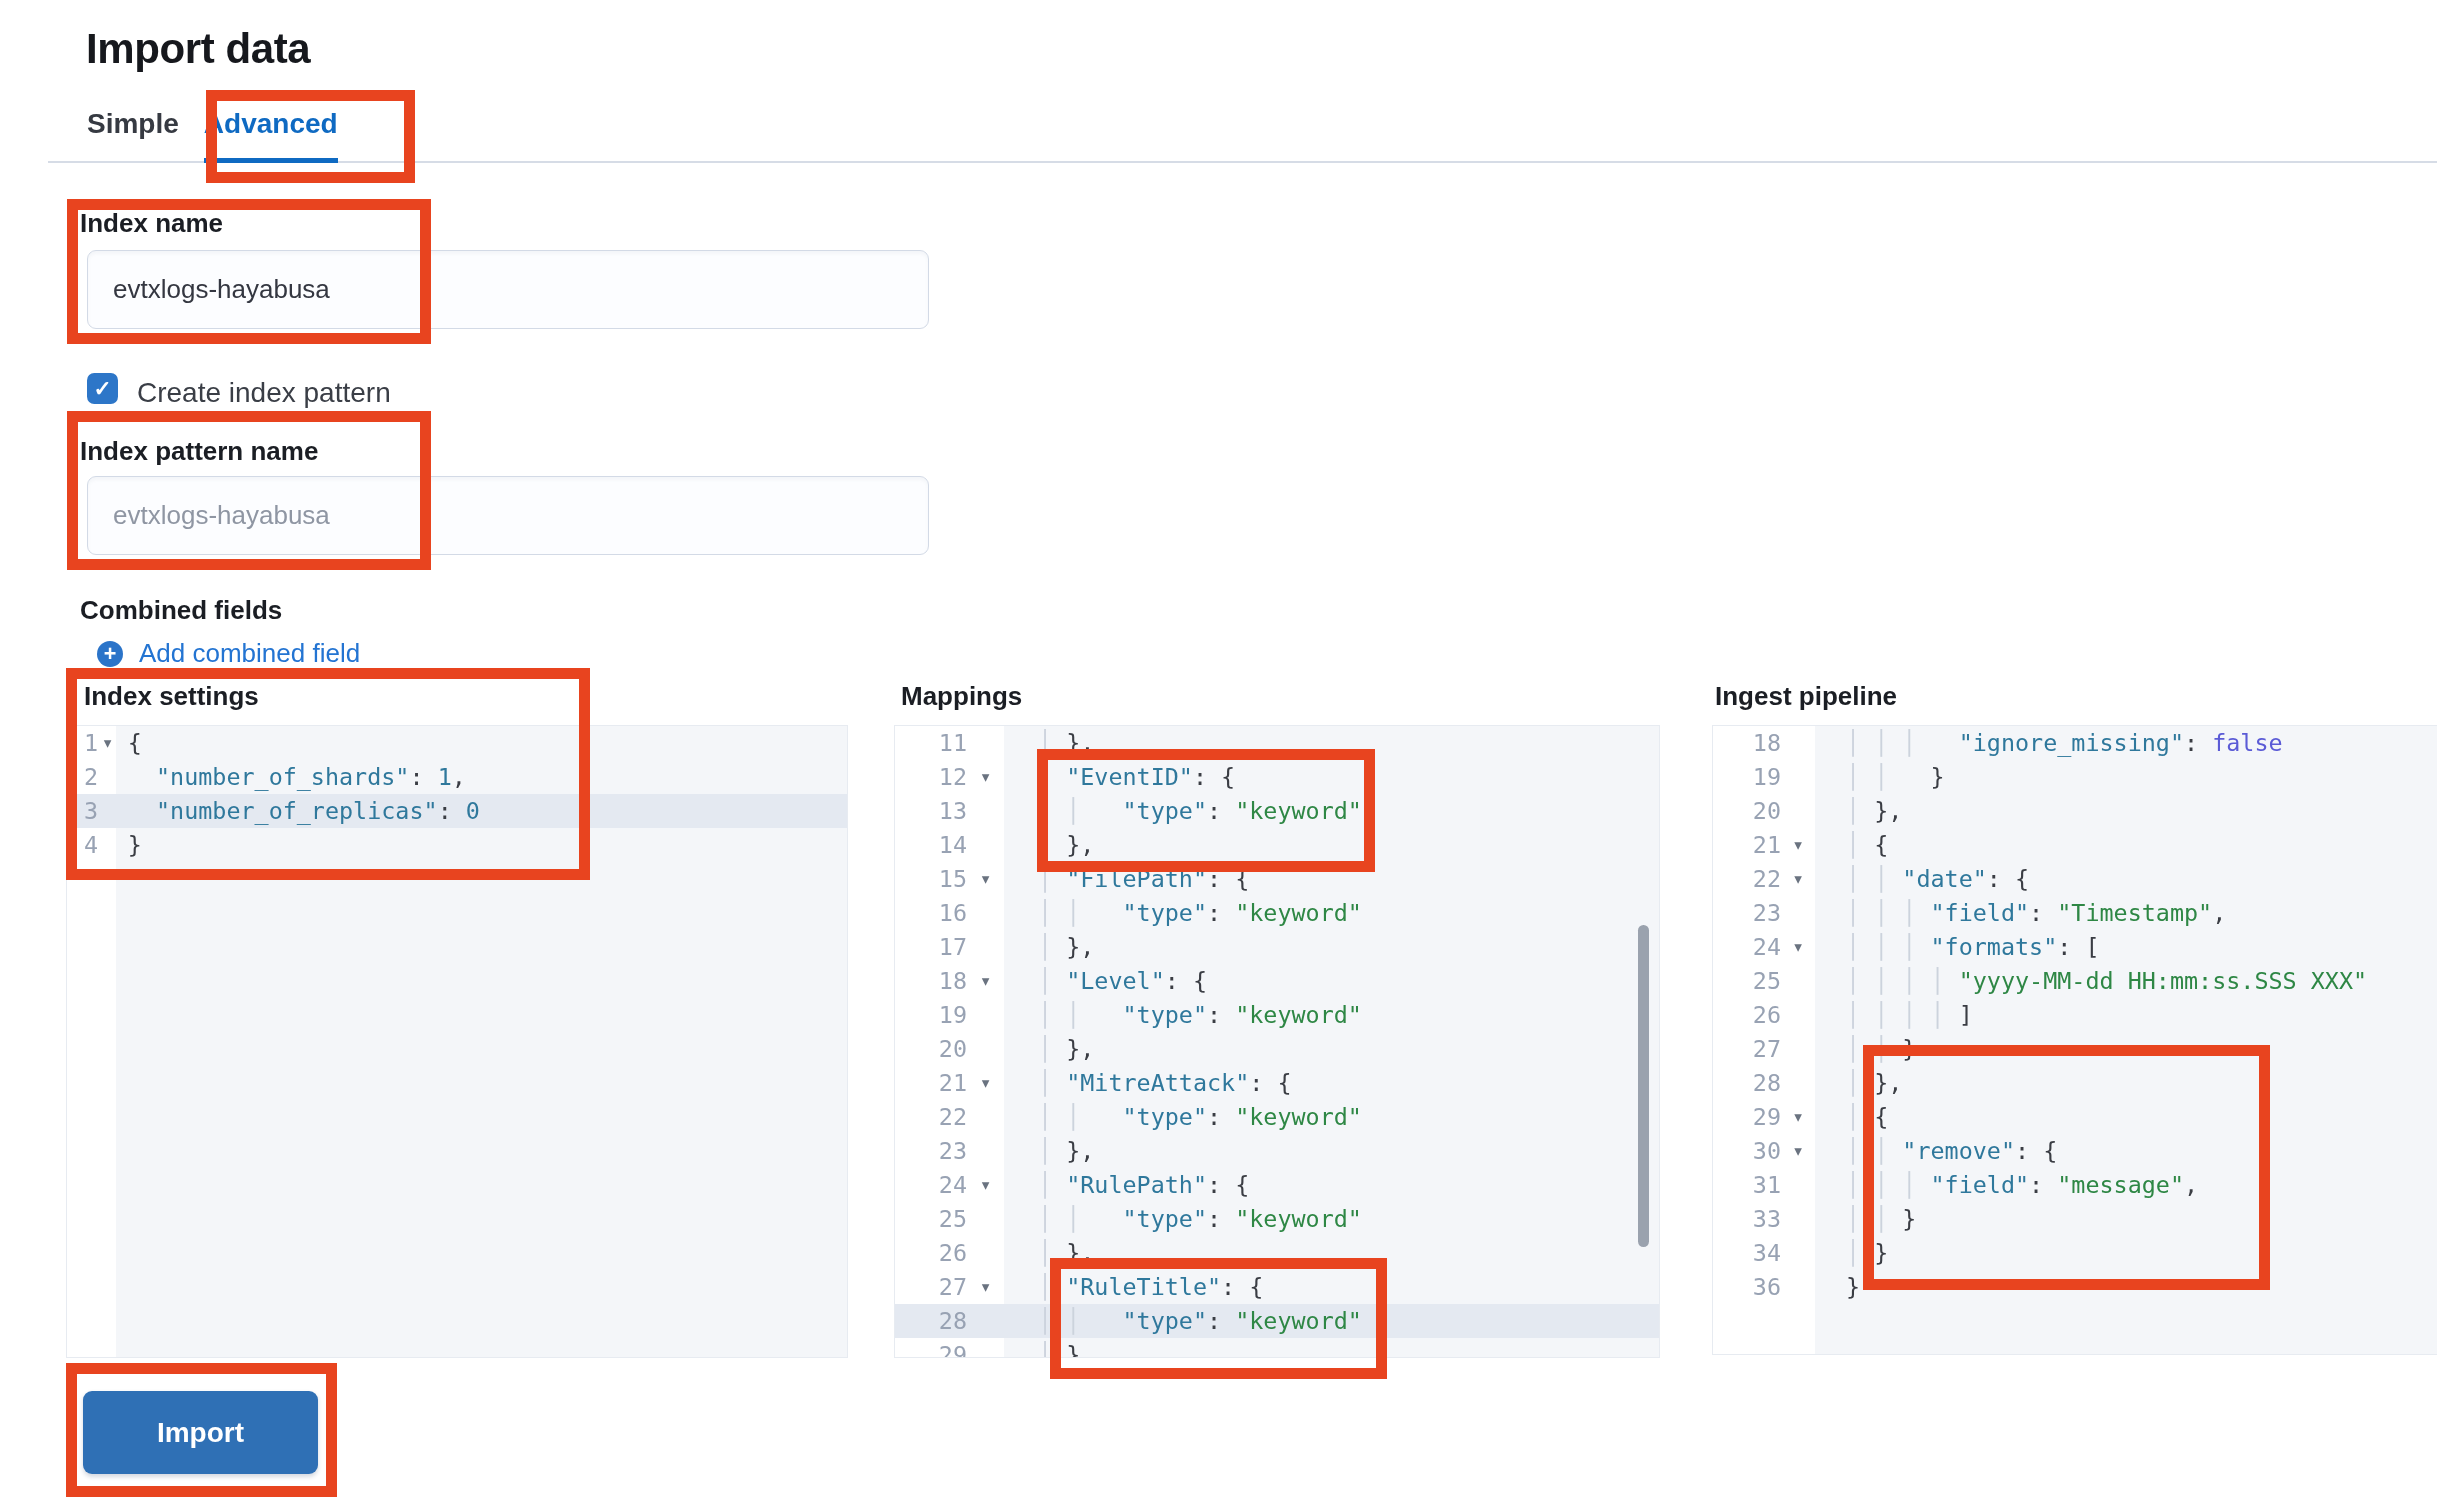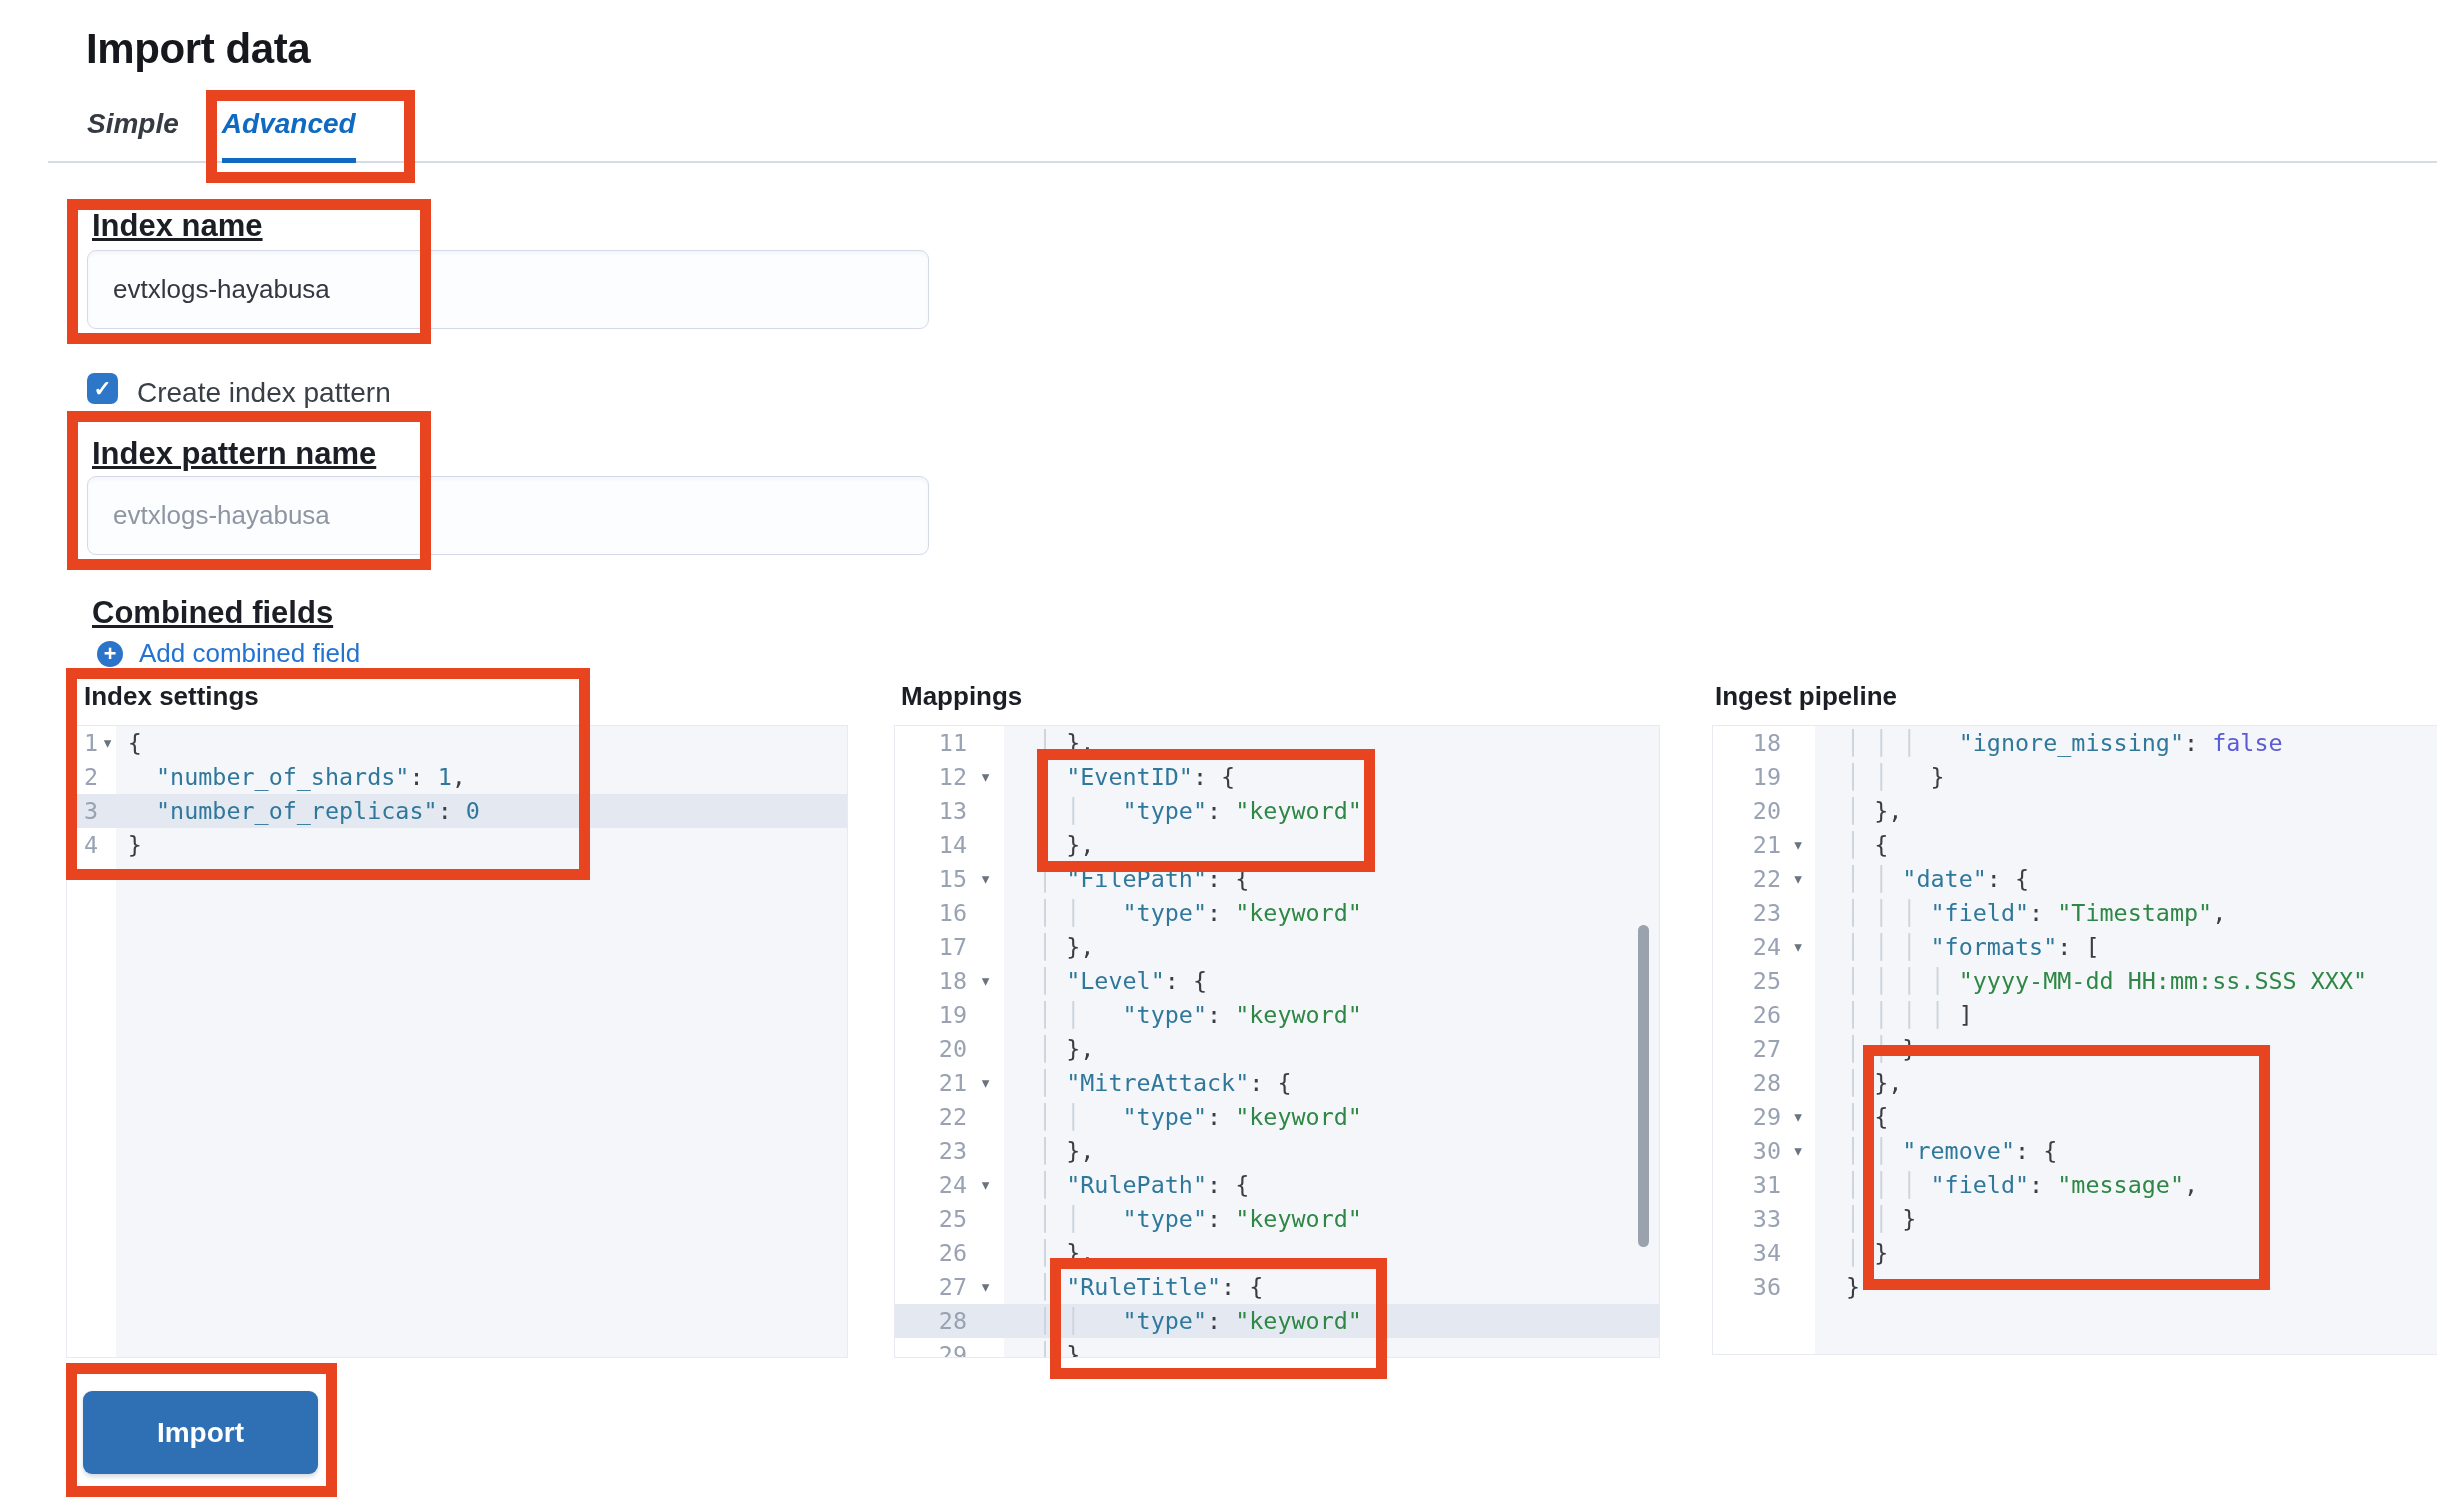--- a/index.html
+++ b/index.html
@@ -3,26 +3,26 @@
 <meta charset="utf-8">
 <style>
   html,body{margin:0;padding:0;background:#fff;}
   .stage{position:relative;width:2438px;height:1508px;overflow:hidden;background:#fff;
          font-family:"Liberation Sans",sans-serif;color:#343741;margin-left:48px;}
 
   
   .title{position:absolute;left:38px;top:25px;margin:0;font-size:42px;font-weight:700;
          letter-spacing:-0.4px;color:#16181d;}
   .divider{position:absolute;left:0;top:161px;width:2438px;height:1.8px;background:#d6dce6;}
-  .tabs{position:absolute;left:39px;top:108px;display:flex;gap:43px;z-index:2;font-style:italic;}
+  .tabs{position:absolute;left:39px;top:108px;display:flex;gap:25px;z-index:2;}
   .tab{font-size:28px;font-weight:700;color:#363a42;line-height:31px;padding-bottom:19px;cursor:pointer;}
   .tab.active{color:#0f6ac2;border-bottom:5.4px solid #0f6ac2;}
 
   
-  .fieldlabel{position:absolute;left:44px;font-size:31px;font-weight:700;color:#1b1e24;text-decoration:underline;}
+  .fieldlabel{position:absolute;left:32px;font-size:26px;font-weight:700;color:#1b1e24;}
   .textinput{position:absolute;left:39px;width:842px;height:79px;box-sizing:border-box;
              border:0.9px solid #d3dae6;border-radius:9px;background:#fcfdff;font-size:26px;
              color:#343741;padding:4px 25px;font-family:"Liberation Sans",sans-serif;
              box-shadow:inset 0 2.7px 3.6px rgba(100,115,140,0.06);outline:none;}
   .textinput::placeholder{color:#8f96a3;opacity:1;}
   .checkbox{position:absolute;left:39px;top:373px;width:31px;height:31px;border-radius:7.2px;
             background:#2d76c8;color:#fff;display:flex;align-items:center;justify-content:center;
             font-size:21.6px;font-weight:700;cursor:pointer;}
   .checklabel{position:absolute;left:89px;top:377px;font-size:28px;color:#3a3e46;}
   .addlink{position:absolute;left:49px;top:638px;display:flex;align-items:center;gap:16px;

